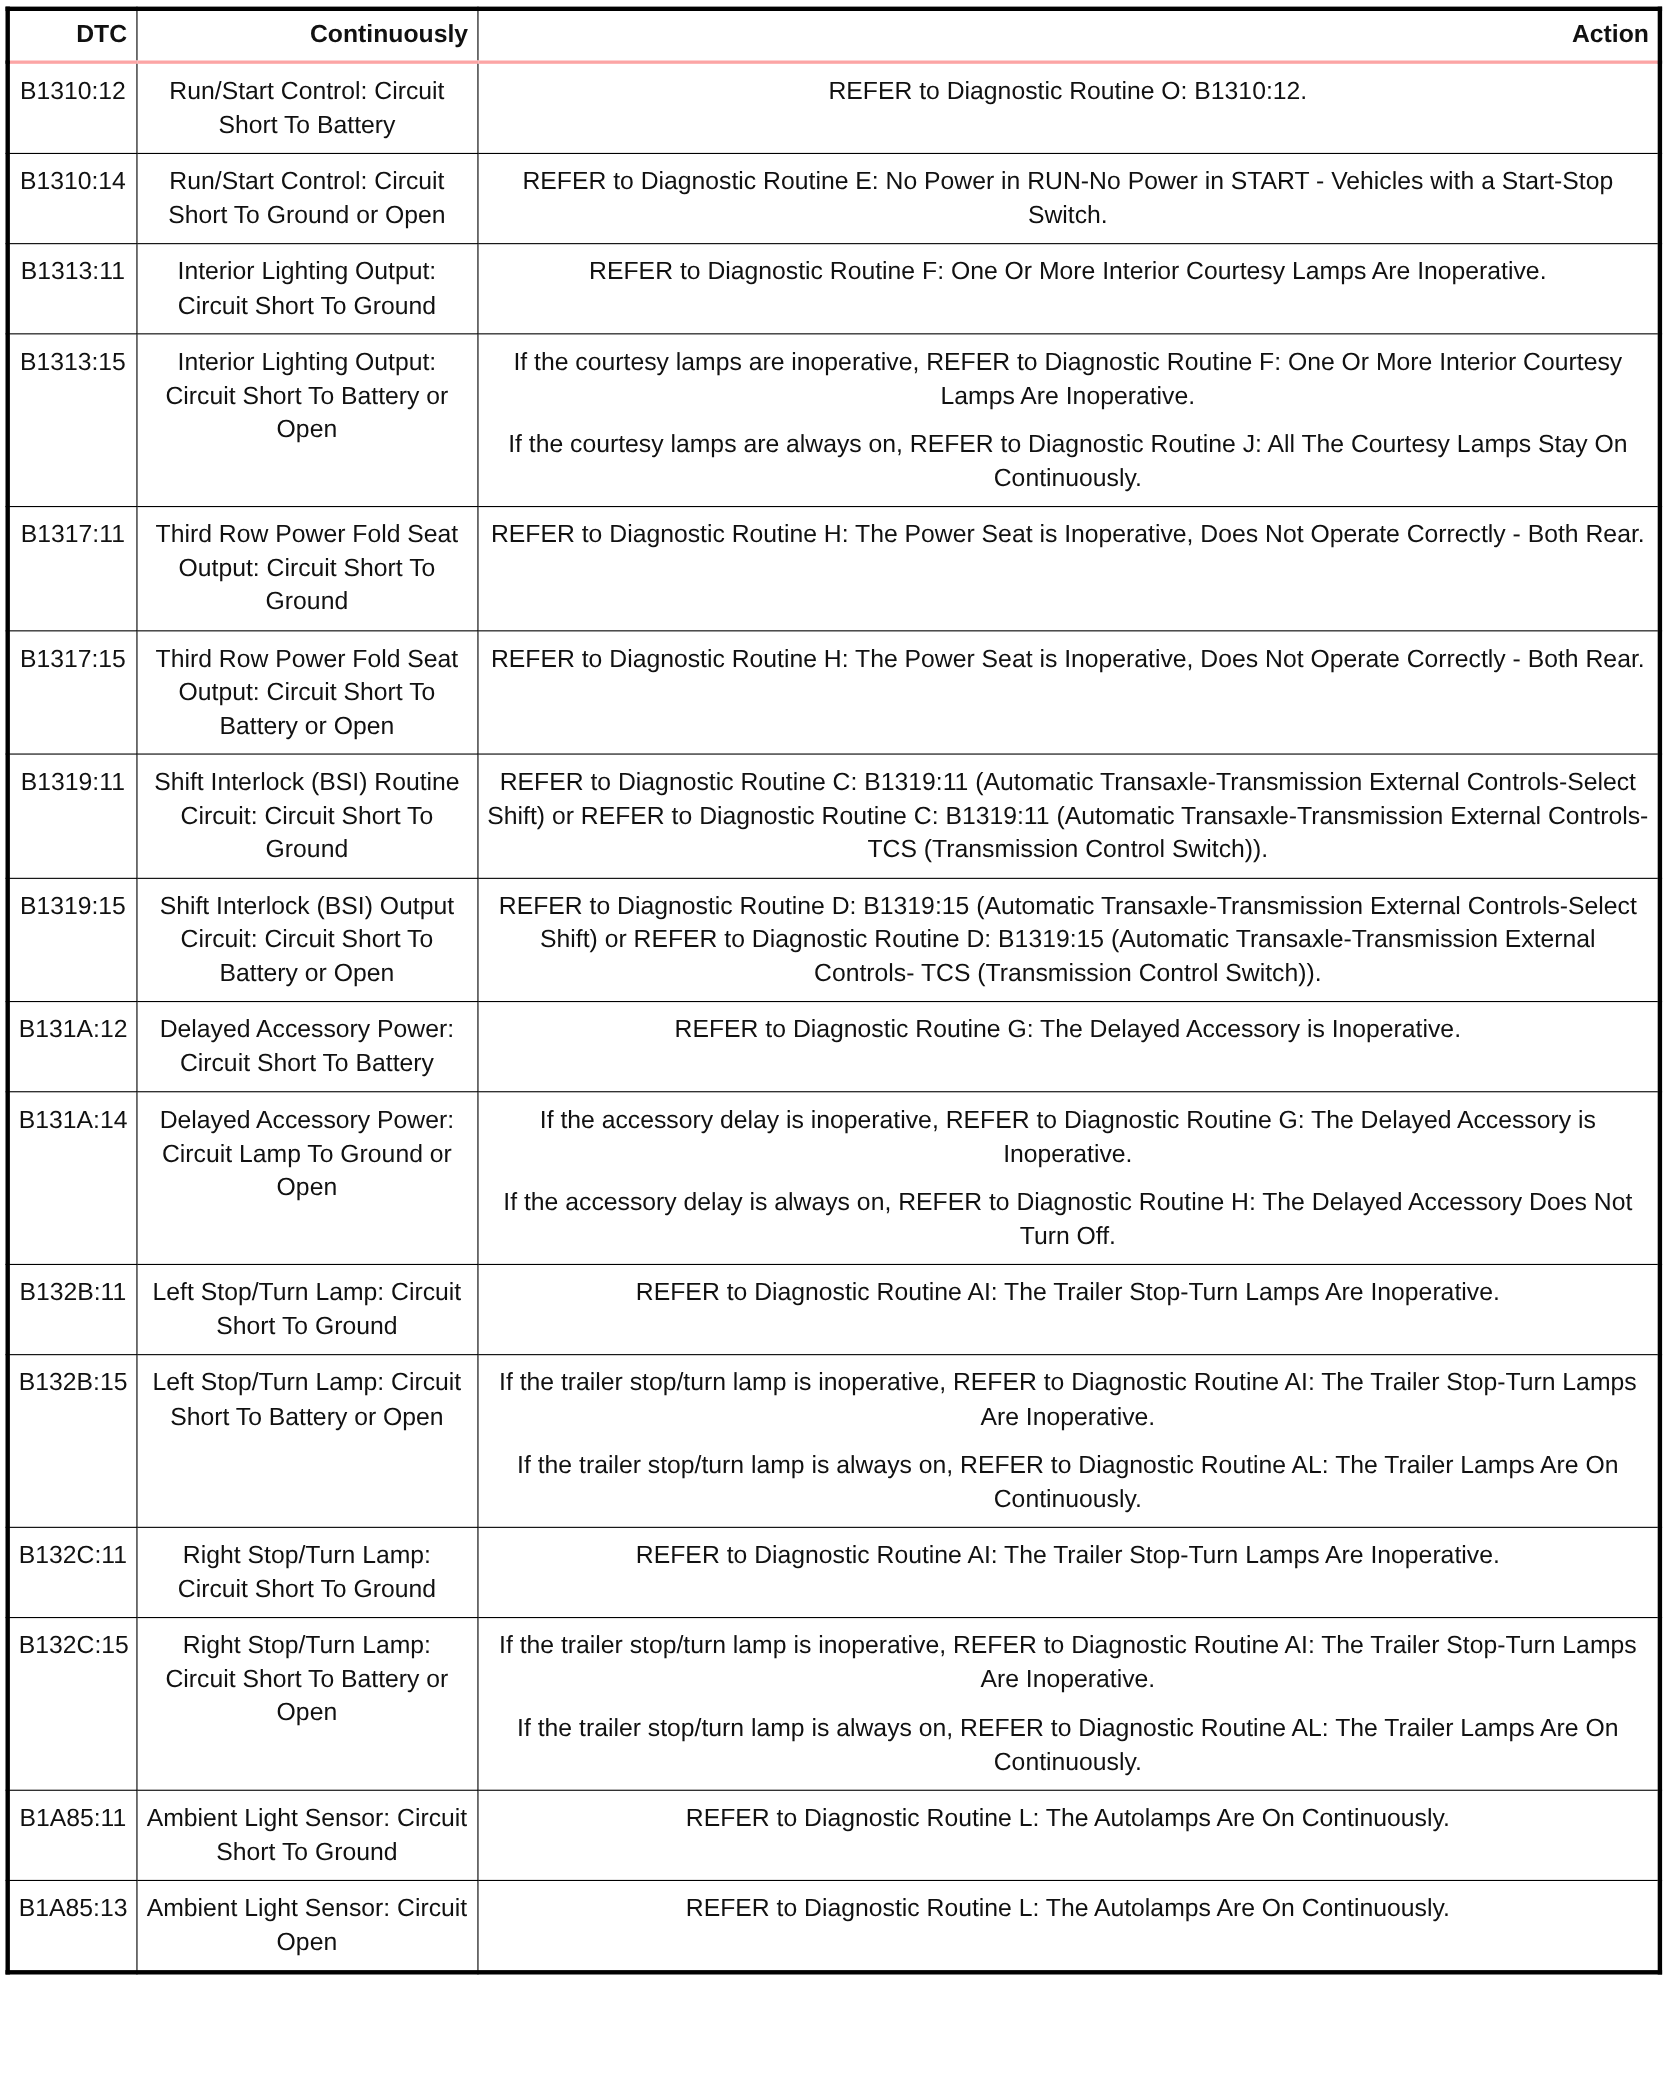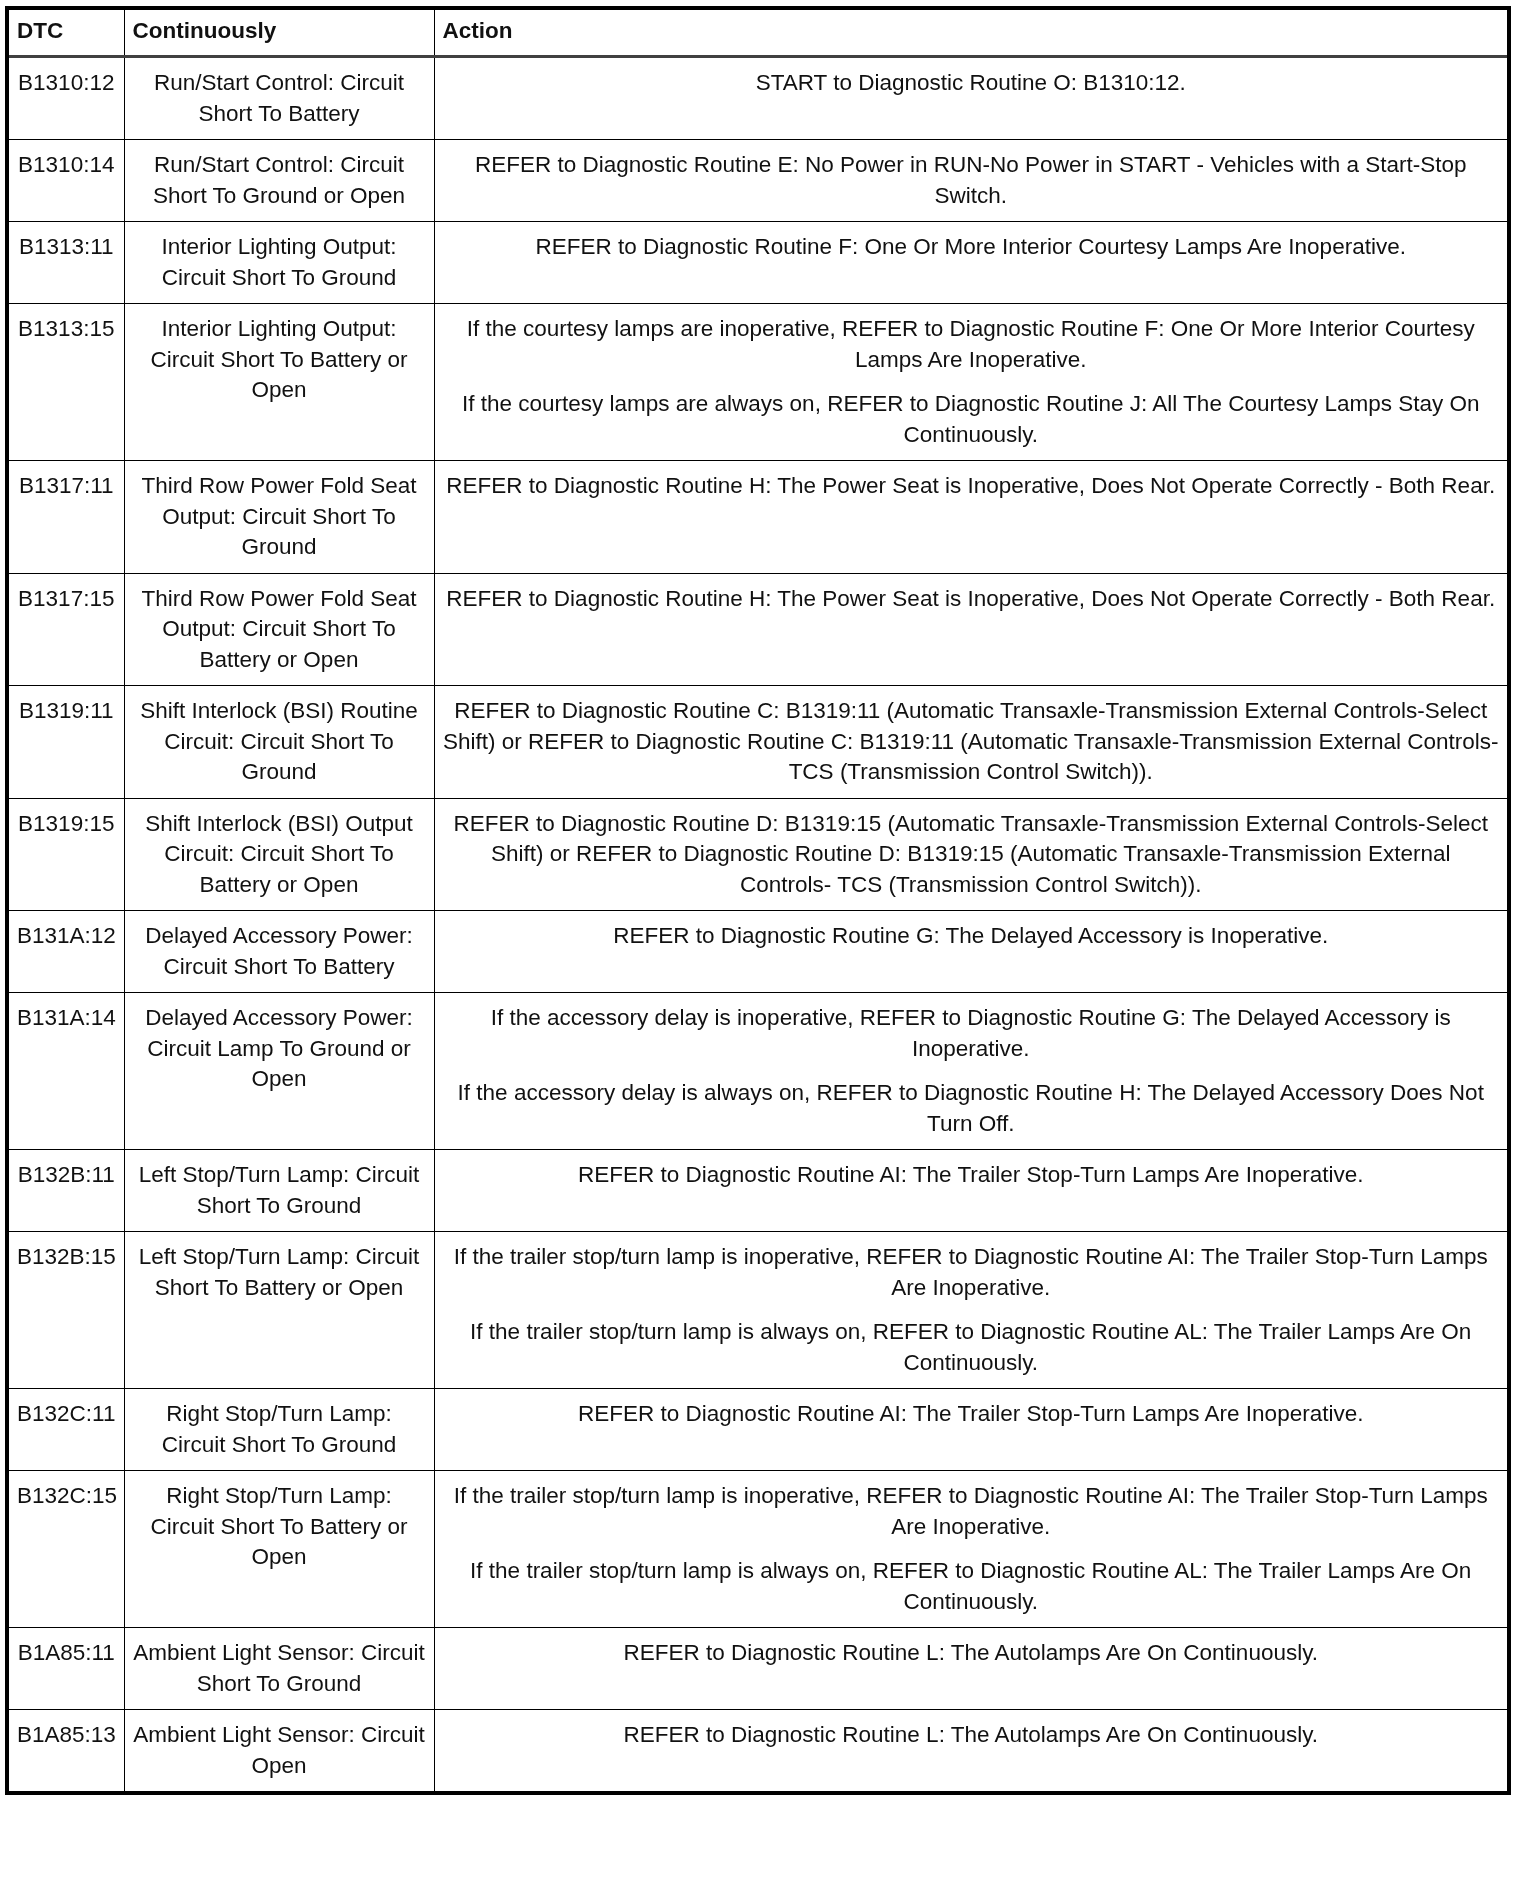--- a/index.html
+++ b/index.html
@@ -15,23 +15,23 @@
       color: #111;
       table-layout: fixed;
     }
     .dtc-table th, .dtc-table td {
       border: 1.5px solid #000;
       vertical-align: top;
       text-align: center;
     }
     .dtc-table th {
       font-weight: bold;
-      text-align: left;
+      text-align: right;
       padding: 6px 8px 6px 8px;
-      border-bottom: 3px solid #404040;
+      border-bottom: 3px solid #fca5a5;
       height: 33px;
     }
     .dtc-table td { padding: 10px 8px 10px 8px; }
     .col-dtc { width: 117px; }
     .col-desc { width: 310px; }
     .action-para { margin: 0; }
     .action-para + .action-para { margin-top: 14px; }
   </style>
 </head>
 <body>
@@ -47,21 +47,21 @@
       <th>DTC</th>
       <th>Continuously</th>
       <th>Action</th>
     </tr>
   </thead>
   <tbody id="table-body">
       <tr>
         <td>B1310:12</td>
         <td>Run/Start Control: Circuit Short To Battery</td>
         <td>
-          <p class="action-para">START to Diagnostic Routine O: B1310:12.</p>
+          <p class="action-para">REFER to Diagnostic Routine O: B1310:12.</p>
         </td>
       </tr>
       <tr>
         <td>B1310:14</td>
         <td>Run/Start Control: Circuit Short To Ground or Open</td>
         <td>
           <p class="action-para">REFER to Diagnostic Routine E: No Power in RUN-No Power in START - Vehicles with a Start-Stop Switch.</p>
         </td>
       </tr>
       <tr>

